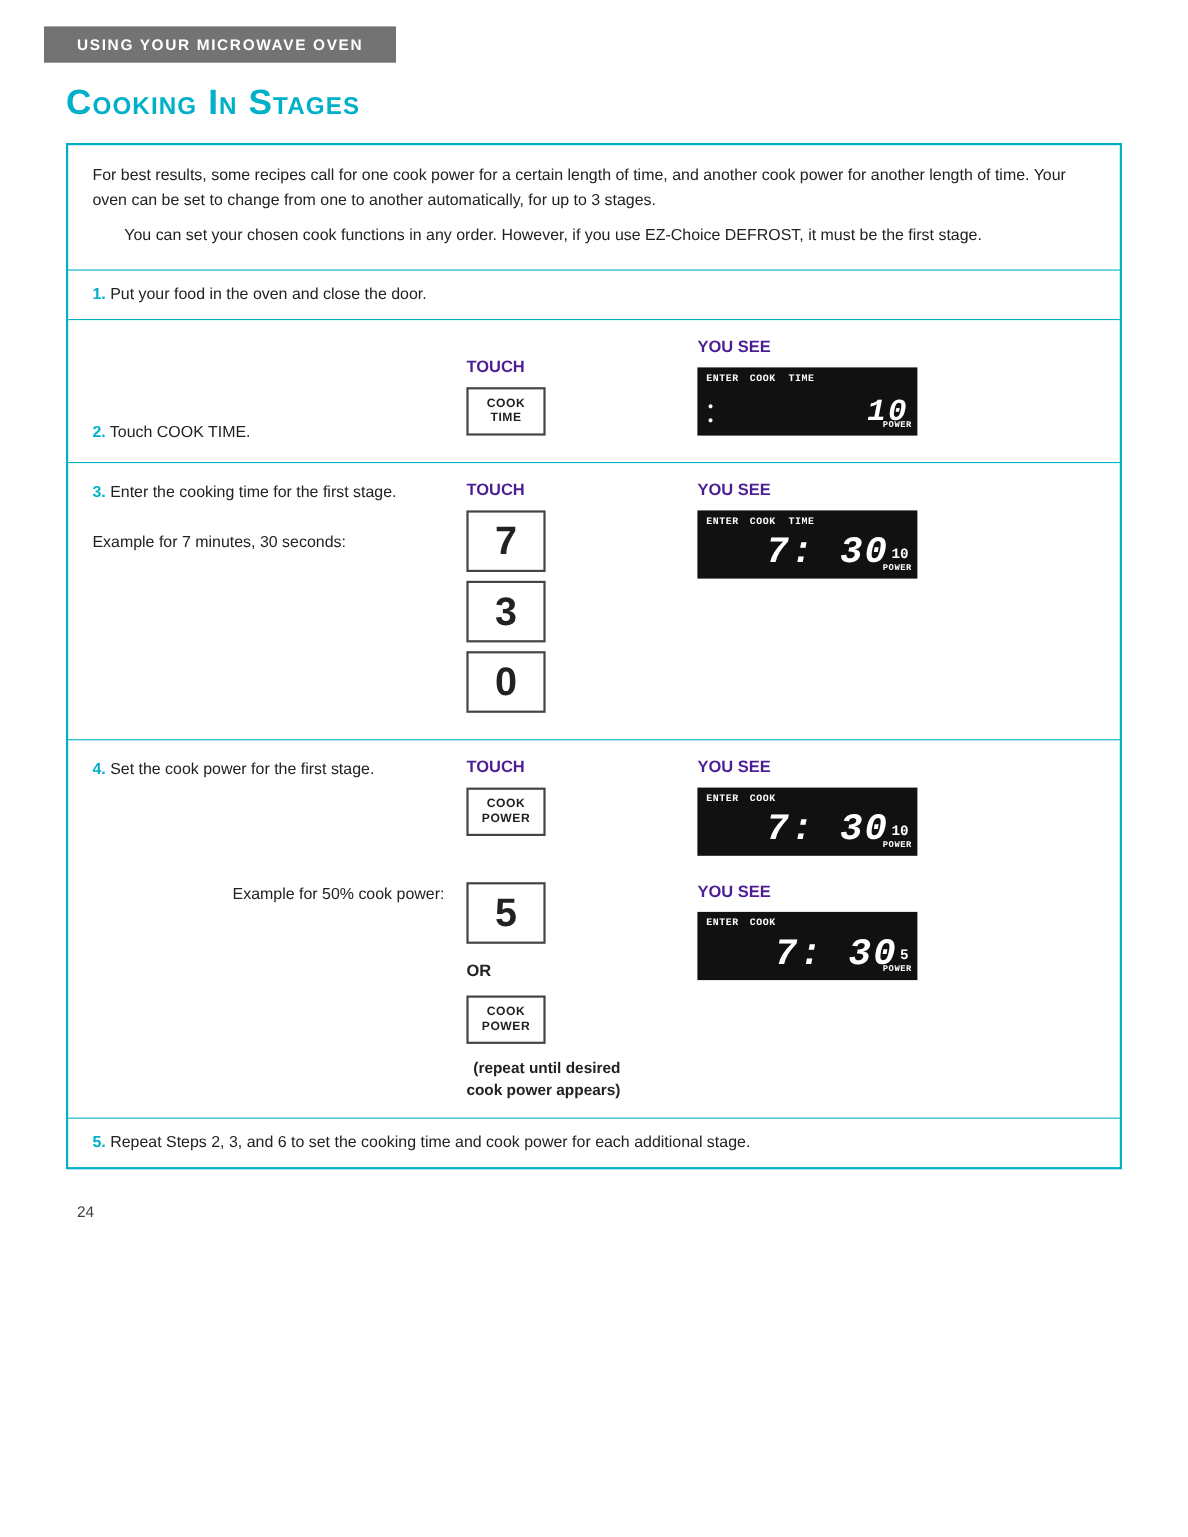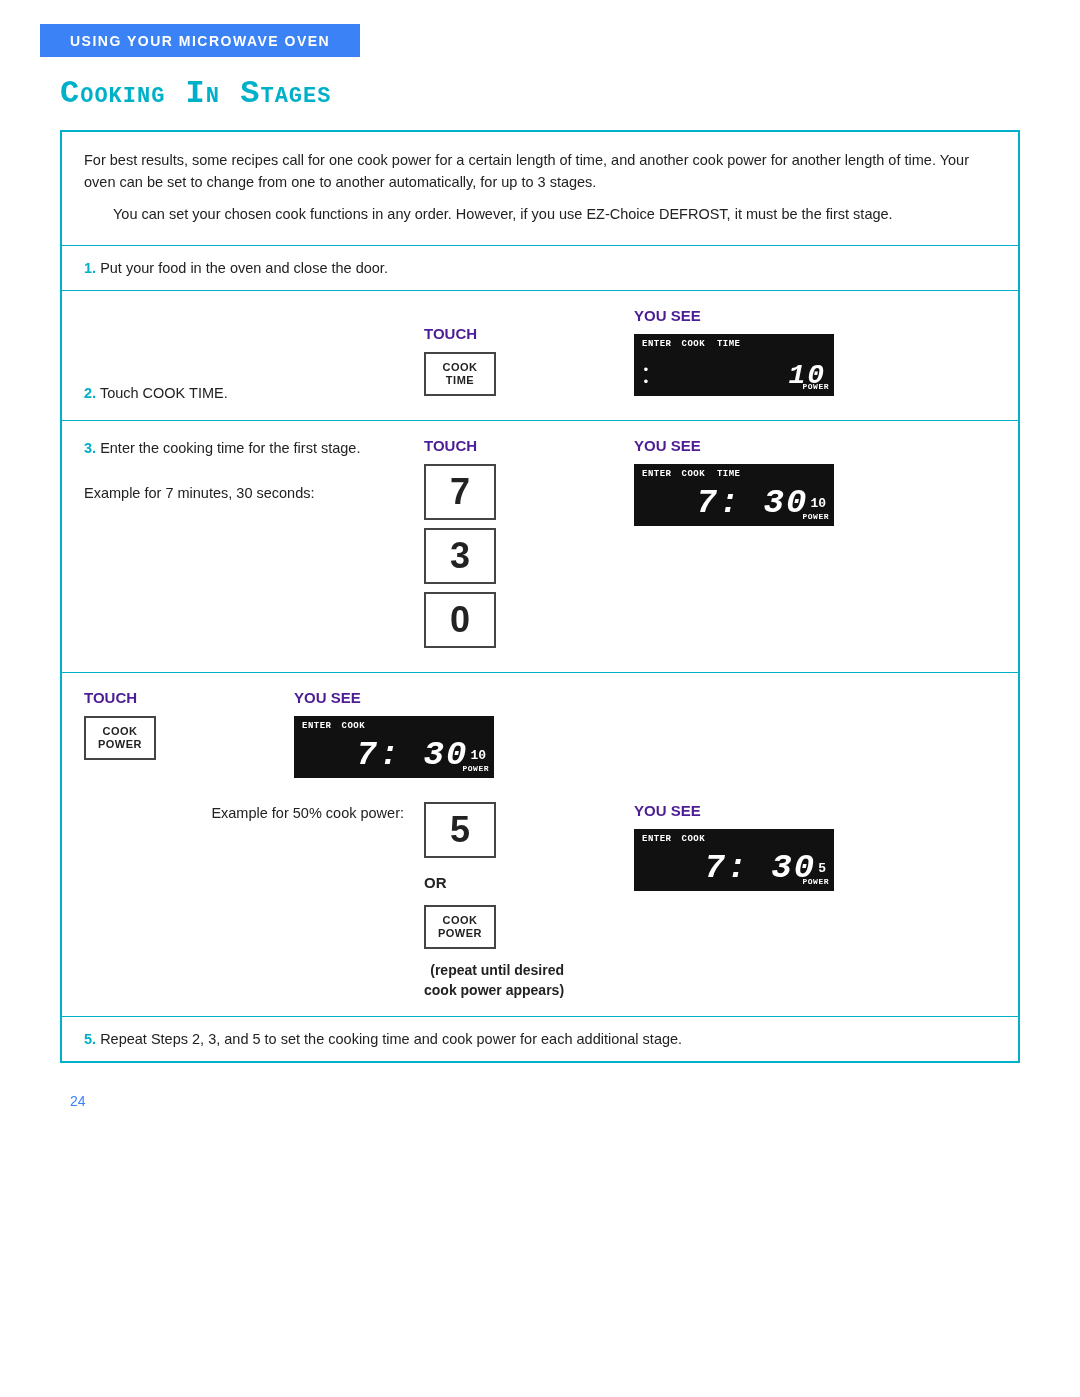--- a/index.html
+++ b/index.html
@@ -9,21 +9,21 @@
       font-family: Arial, Helvetica, sans-serif;
       font-size: 15px;
       color: #222;
       width: 1080px;
       min-height: 1397px;
       padding: 0;
     }
 
     
     .header-bar {
-      background: #3b82f6;
+      background: #737373;
       padding: 8px 30px;
       display: inline-block;
       margin: 24px 0 0 40px;
     }
     .header-bar span {
       color: #fff;
       font-weight: bold;
       font-size: 14px;
       letter-spacing: 1.5px;
       text-transform: uppercase;
@@ -33,21 +33,21 @@
     .page {
       padding: 0 60px 40px 60px;
     }
 
     
     .page-title {
       font-size: 32px;
       font-weight: bold;
       color: #00b0c8;
       margin: 18px 0 18px 0;
-      font-family: Liberation Mono, monospace;
+      font-family: Liberation Sans, sans-serif;
       letter-spacing: 1px;
       font-variant: small-caps;
       text-transform: capitalize;
     }
 
     
     .content-box {
       border: 2px solid #00b0c8;
       padding: 0;
     }
@@ -240,21 +240,21 @@
       font-size: 14px;
       font-weight: bold;
       line-height: 1.4;
       margin-top: 4px;
     }
 
     
     .page-num {
       margin-top: 30px;
       font-size: 14px;
-      color: #3b82f6;
+      color: #404040;
       padding-left: 10px;
     }
 
     .touch-col-inner {
       display: flex;
       flex-direction: column;
       align-items: flex-start;
     }
     .yousee-col-inner {
       display: flex;
@@ -372,20 +372,24 @@
             </div>
             <div class="lcd-power">POWER</div>
           </div>
         </div>
       </div>
     </div>
 
     <div class="step4-wrapper">
 
       <div class="step4-top">
+        <div class="step-desc">
+          <span class="step-num">4.</span>
+          <span>Set the cook power for the first stage.</span>
+        </div>
         <div class="step-touch">
           <div class="col-label">TOUCH</div>
           <div class="btn-rect">
             <span>COOK</span>
             <span>POWER</span>
           </div>
         </div>
         <div class="step-yousee">
           <div class="col-label">YOU SEE</div>
           <div class="lcd">
@@ -434,21 +438,21 @@
                 <sup class="lcd-sup">5</sup>
             </div>
             <div class="lcd-power">POWER</div>
           </div>
         </div>
       </div>
     </div>
 
     <div class="step-row-simple" style="border-bottom:none;">
       <span class="step-num">5.</span>
-      <span>Repeat Steps 2, 3, and 5 to set the cooking time and cook power for each additional stage.</span>
+      <span>Repeat Steps 2, 3, and 6 to set the cooking time and cook power for each additional stage.</span>
     </div>
 
   </div>
 
   <div class="page-num">24</div>
 </div>
 
 
 
 

